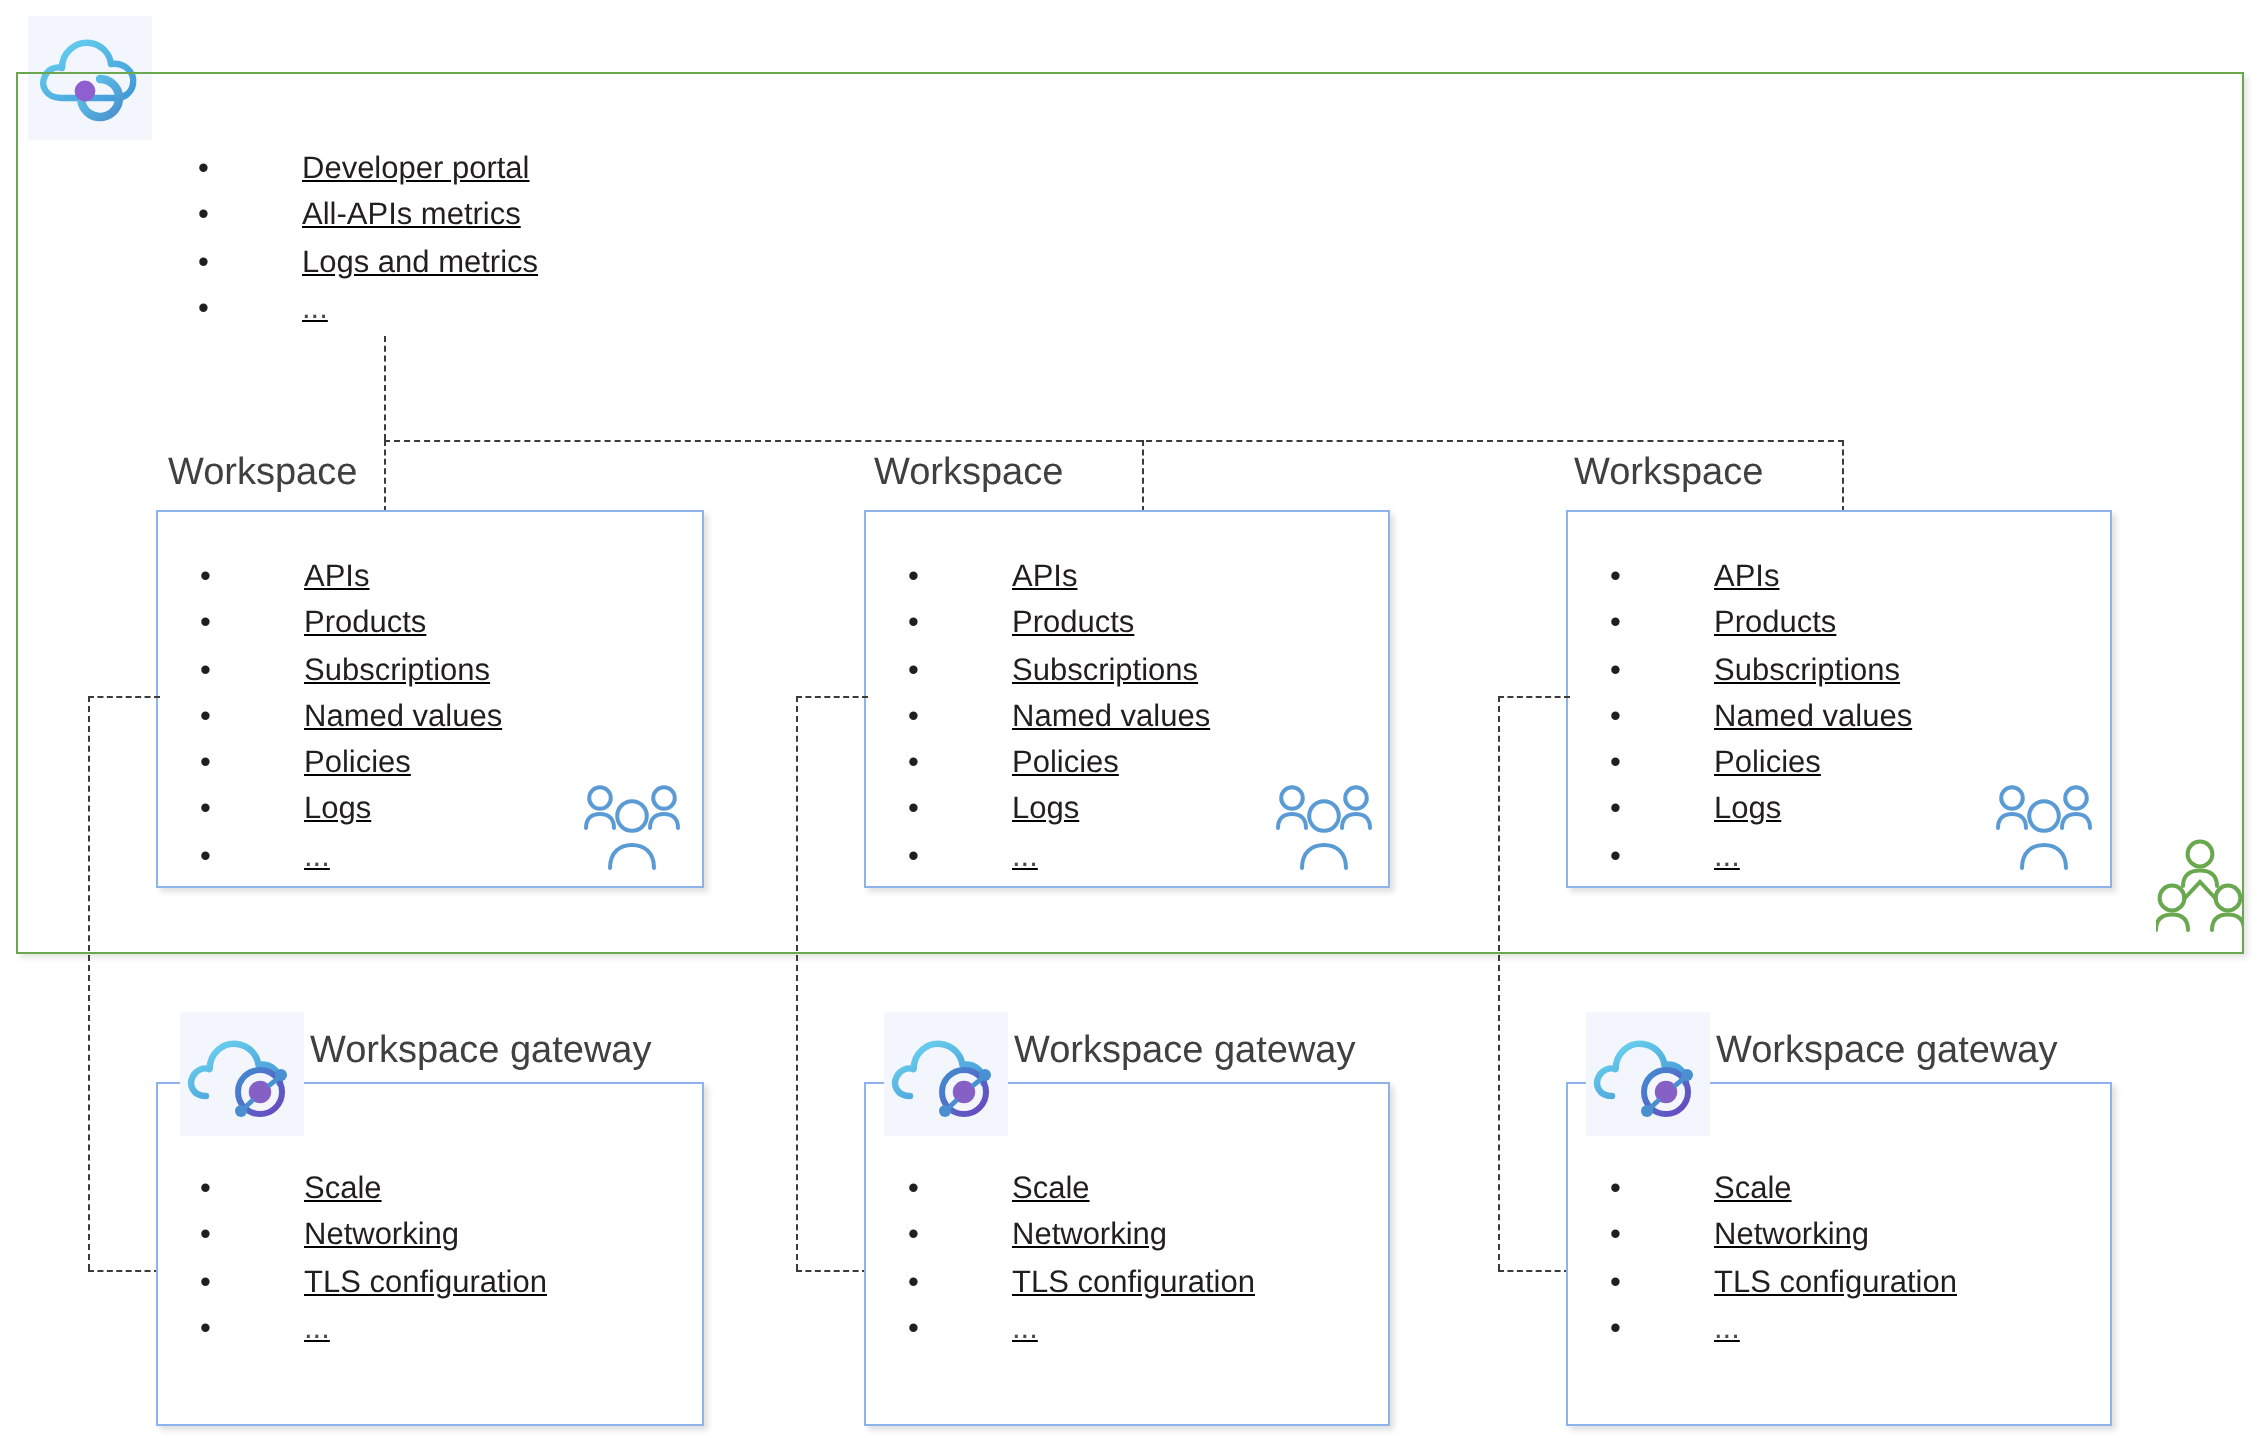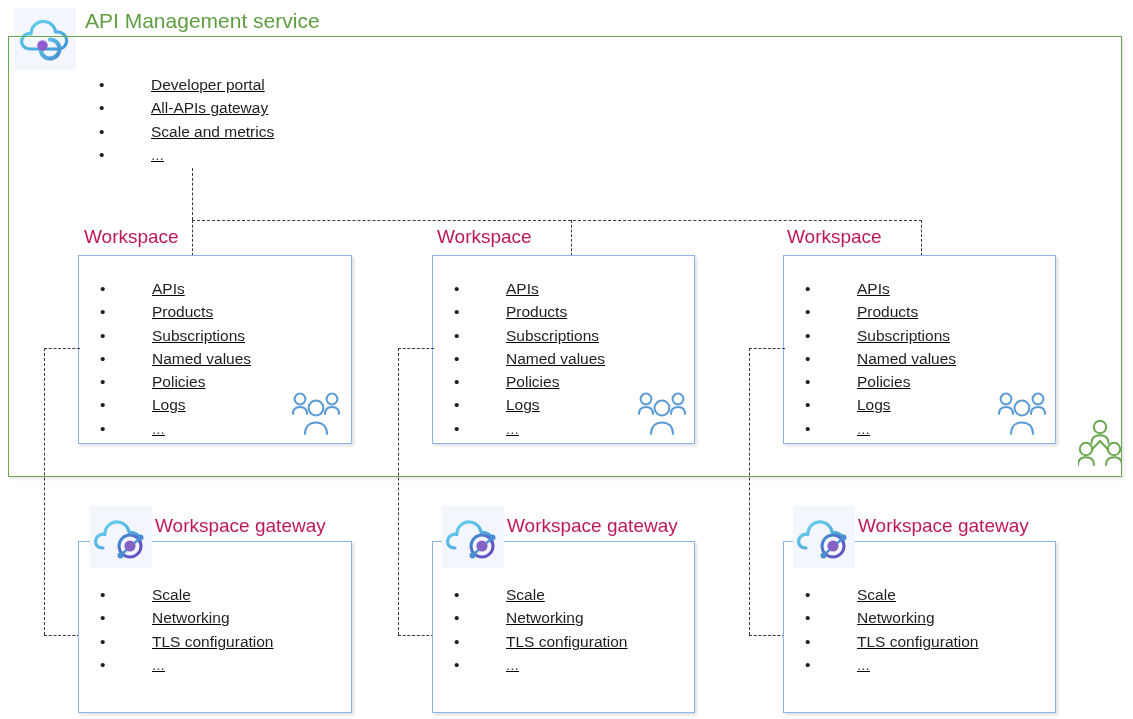--- a/index.html
+++ b/index.html
@@ -26,21 +26,21 @@
   .card{
     position:absolute;
     border:1.4px solid #8cb4e8;
     background:#ffffff;
     box-sizing:border-box;
     box-shadow:2px 2px 3px rgba(0,0,0,0.13);
   }
   .card-title{
     position:absolute;
     font-size:19px;
-    color:#be185d;
+    color:#404040;
     white-space:nowrap;
   }
 
   
   ul.blist{
     list-style:none;
     margin:0;padding:0;
     position:absolute;
     text-decoration:underline;
   }
@@ -98,26 +98,25 @@
       </defs>
       <path d="M17 41 C9 41 6 35 8.5 30 C10 26.5 14 25 17 26 C17 18 24 12.5 31 13.5
                C37 14.3 41 19 41.5 24 C48 23 53.5 28 52.5 34 C51.8 38.5 48 41 44 41 Z" fill="none" stroke="url(#cg1)" stroke-width="3.2" stroke-linejoin="round"></path>
       <path d="M36 31.5 a9.5 9.5 0 1 1 -9.2 11.8" fill="none" stroke="url(#cg2)" stroke-width="4.2" stroke-linecap="round"></path>
       <circle cx="28.5" cy="37.5" r="5.2" fill="#8f5fd0"></circle>
     </svg>
   </div>
 
   <div class="service-box"></div>
 
-  <div class="card-title" style="left:85px;top:9px;font-size:21px;color:#5f9e41;">API Management service</div>
 
   <ul class="blist" style="left:99px;top:73px;">
     <li>Developer portal</li>
-    <li>All-APIs gateway</li>
-    <li>Scale and metrics</li>
+    <li>All-APIs metrics</li>
+    <li>Logs and metrics</li>
     <li class="ellipsis">...</li>
   </ul>
 
   <div class="people-icon" style="left:1078px;top:418px;width:44px;height:54px;">
     <svg width="44" height="54" viewBox="0 0 44 54">
       <g fill="none" stroke="#6aa84f" stroke-width="2" stroke-linecap="round">
         <circle cx="22" cy="9" r="6.2"></circle>
         <path d="M13.5 25 C13.5 19.5 17 17.2 22 17.2 C27 17.2 30.5 19.5 30.5 25"></path>
         <circle cx="8" cy="31" r="6.2"></circle>
         <path d="M0 47 C0 41.5 3 39.2 8 39.2 C13 39.2 16 41.5 16 47"></path>

